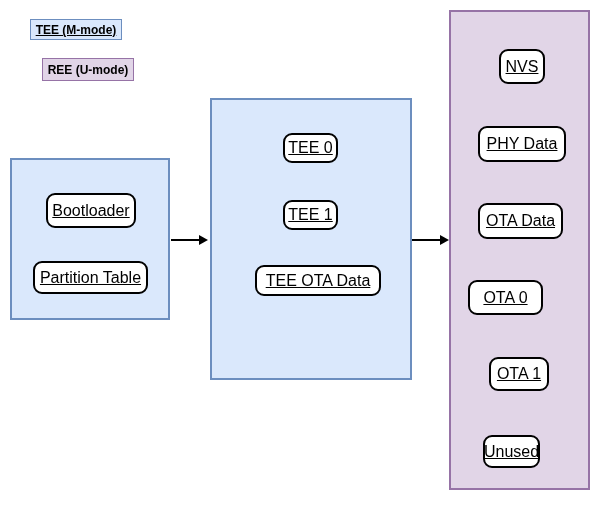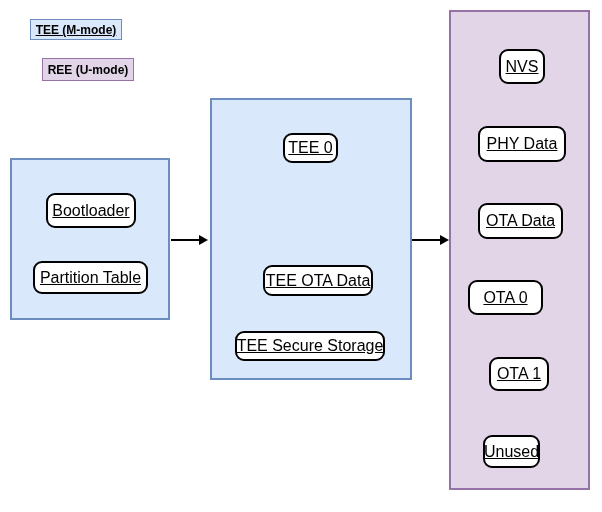--- a/index.html
+++ b/index.html
@@ -53,22 +53,22 @@
   <div class="legend legend-ree">REE (U-mode)</div>
 
   <div class="group group-blue group-boot"></div>
   <div class="group group-blue group-tee"></div>
   <div class="group group-purple group-ree"></div>
 
   <div class="node" style="left:46px;  top:193px; width:90px;  height:35px">Bootloader</div>
   <div class="node" style="left:33px;  top:261px; width:115px; height:33px">Partition Table</div>
 
   <div class="node" style="left:283px; top:133px; width:55px;  height:30px">TEE 0</div>
-  <div class="node" style="left:263px; top:265px; width:110px; height:31px">TEE OTA Data</div>
-  <div class="node" style="left:235px; top:331px; width:150px; height:30px">TEE Secure Storage</div>
+  <div class="node" style="left:283px; top:200px; width:55px;  height:30px">TEE 1</div>
+  <div class="node" style="left:255px; top:265px; width:126px; height:31px">TEE OTA Data</div>
 
   <div class="node" style="left:499px; top:49px;  width:46px; height:35px">NVS</div>
   <div class="node" style="left:478px; top:126px; width:88px; height:36px">PHY Data</div>
   <div class="node" style="left:478px; top:203px; width:85px; height:36px">OTA Data</div>
   <div class="node" style="left:468px; top:280px; width:75px; height:35px">OTA 0</div>
   <div class="node" style="left:489px; top:357px; width:60px; height:34px">OTA 1</div>
   <div class="node" style="left:483px; top:435px; width:57px; height:33px">Unused</div>
 
   <div>
     <div class="connector-line" style="left:171px; top:239px; width:28px"></div>

